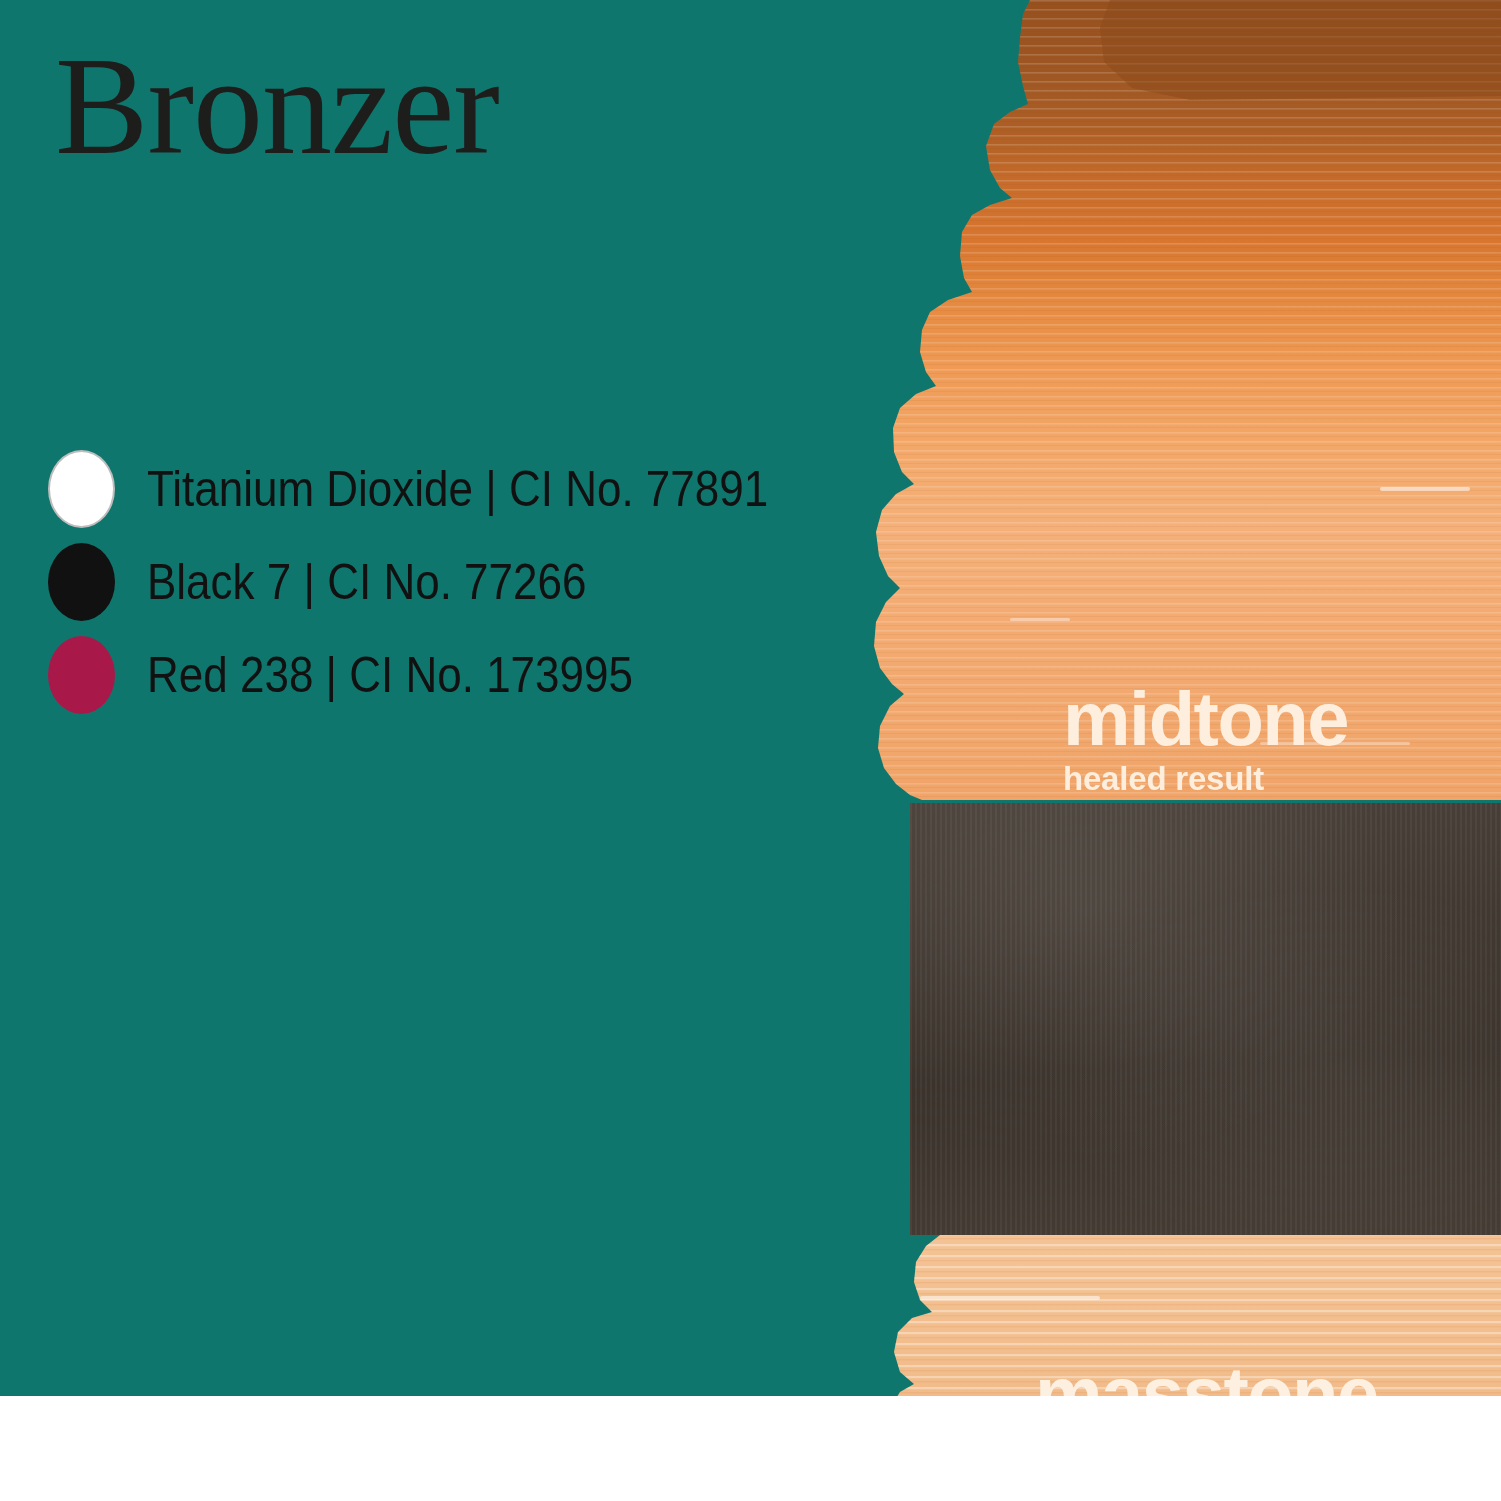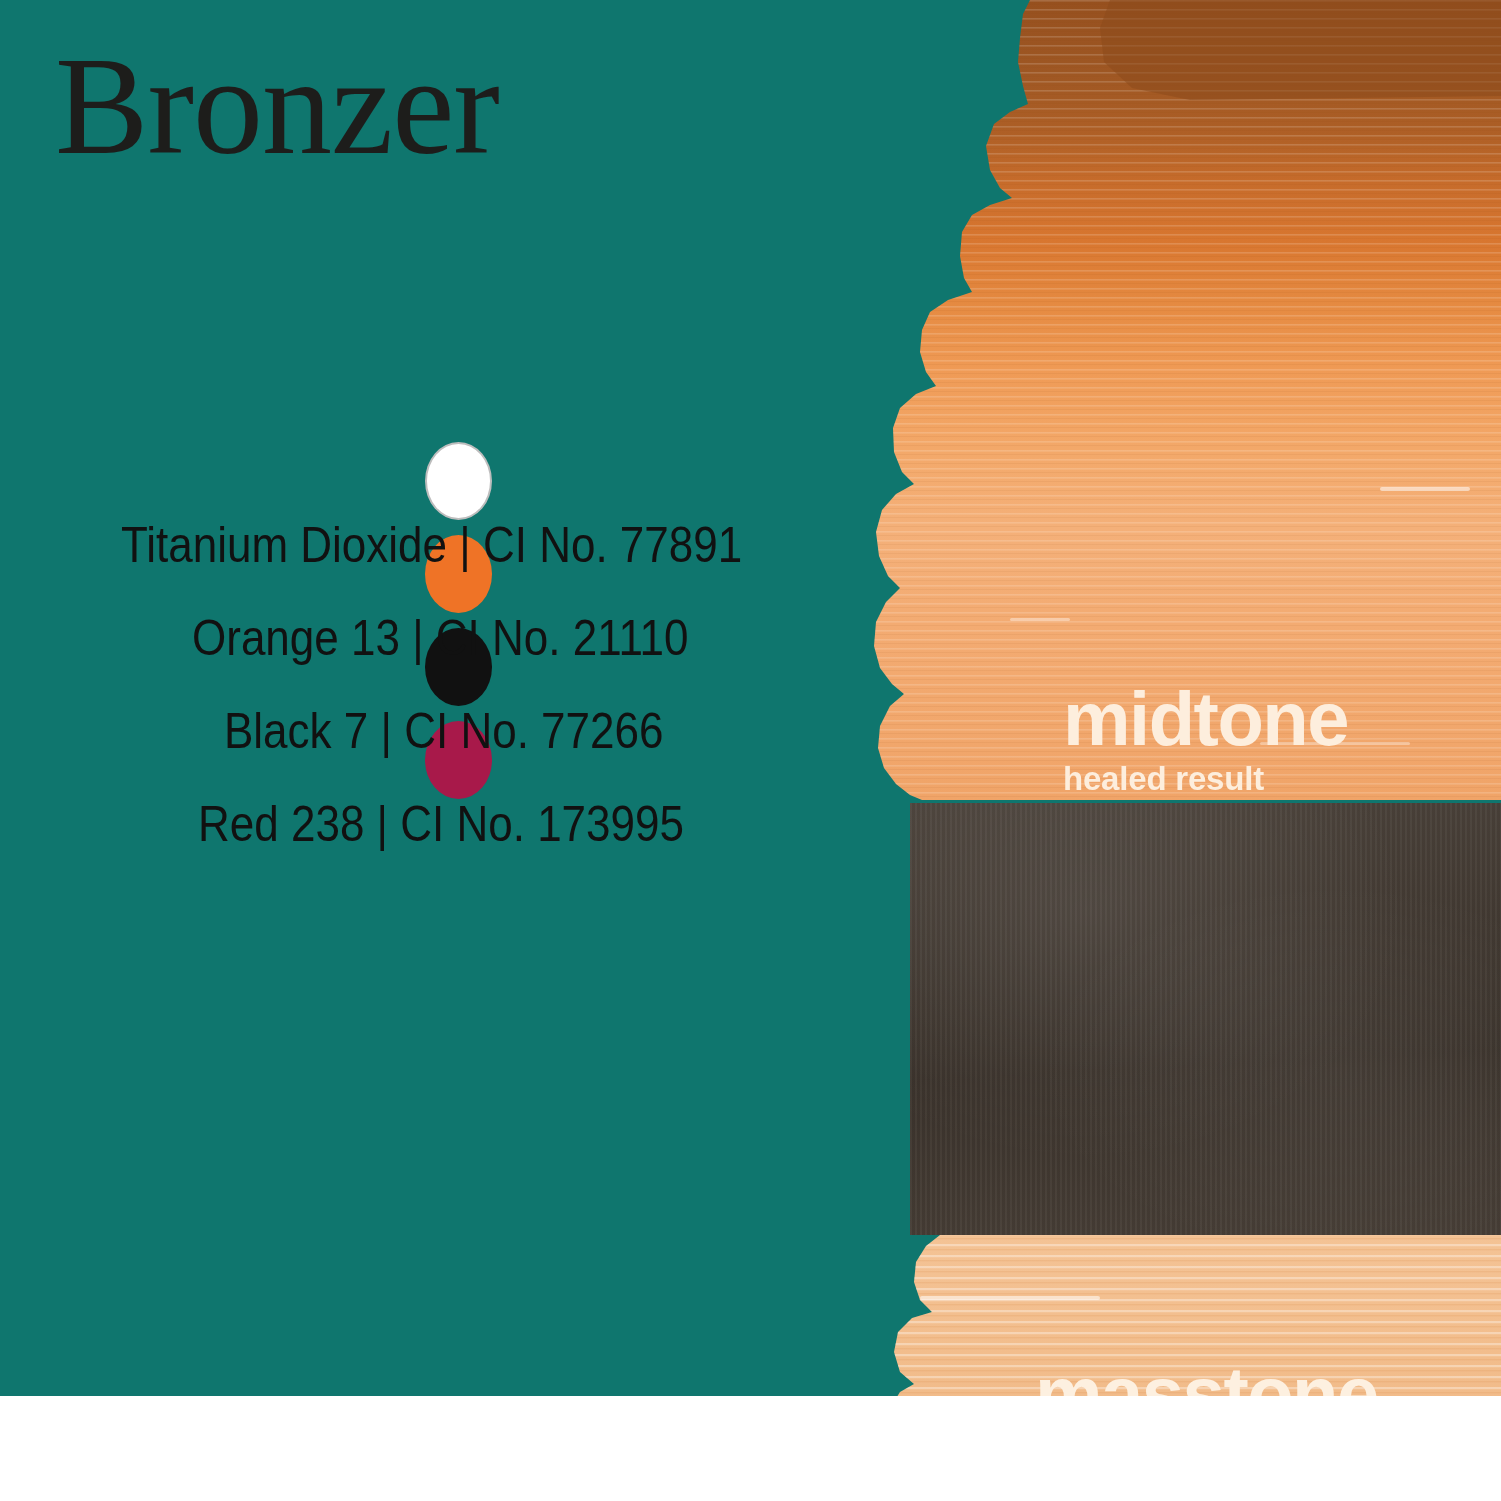--- a/index.html
+++ b/index.html
@@ -33,21 +33,20 @@
   .pigment-list {
     position: absolute;
     left: 48px;
     top: 442px;
     width: 820px;
   }
   .pigment-row {
     display: flex;
     align-items: center;
     height: 93px;
-    flex-direction: column;
   }
   .swatch-dot {
     width: 67px;
     height: 78px;
     border-radius: 50%;
     flex: 0 0 auto;
     box-sizing: border-box;
   }
   .swatch-dot.outlined {
     border: 2px solid #bdbdbd;
@@ -133,24 +132,20 @@
 
   <div class="title">Bronzer</div>
 
   <div class="pigment-list">
 
     <div class="pigment-row">
       <span class="swatch-dot outlined" style="background-color: rgb(255, 255, 255);"></span>
       <span class="pigment-label">Titanium Dioxide | CI No. 77891</span>
     </div>
 
-    <div class="pigment-row">
-      <span class="swatch-dot" style="background-color: rgb(239, 115, 38);"></span>
-      <span class="pigment-label">Orange 13 | CI No. 21110</span>
-    </div>
 
 
 
     <div class="pigment-row">
       <span class="swatch-dot" style="background-color: rgb(17, 17, 17);"></span>
       <span class="pigment-label">Black 7 | CI No. 77266</span>
     </div>
 
     <div class="pigment-row">
       <span class="swatch-dot" style="background-color: rgb(168, 25, 74);"></span>

